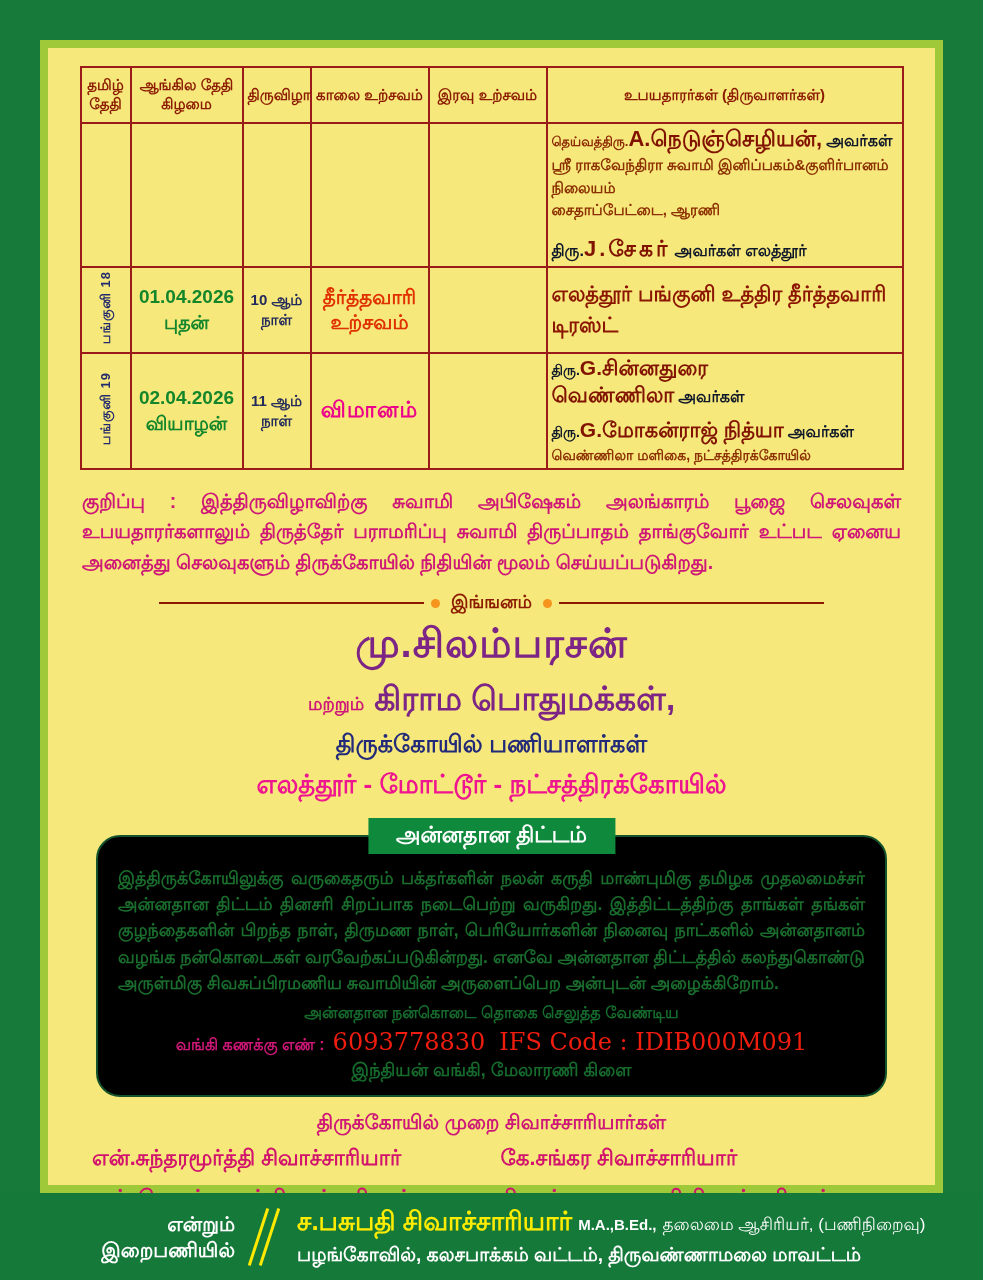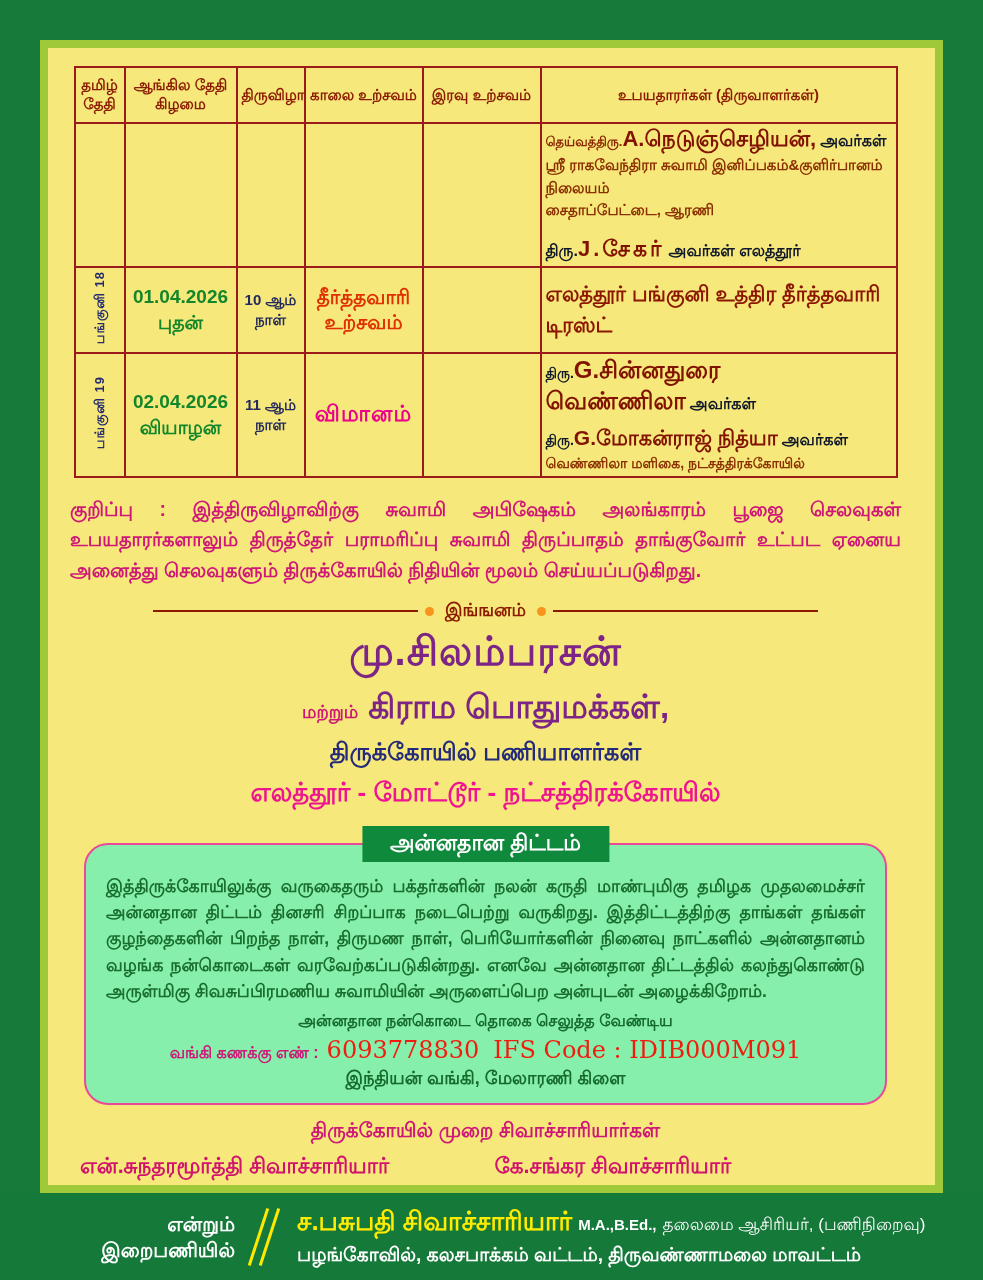--- a/index.html
+++ b/index.html
@@ -1,19 +1,19 @@
 <!DOCTYPE html>
 <html><head>
 <meta charset="utf-8">
 <style>
   html,body{margin:0;padding:0;}
   body{font-family:"Liberation Sans","DejaVu Sans",sans-serif;}
   .page{position:relative;width:983px;height:1280px;background:#177a3a;overflow:hidden;}
   .panel{position:absolute;left:40px;top:40px;width:903px;height:1153px;box-sizing:border-box;
-         background:#f6e87a;border:8px solid #9fc938;padding:14px 26px 0 14px;}
+         background:#f6e87a;border:8px solid #9fc938;padding:14px 26px 0 26px;}
   
   table.festival{border-collapse:collapse;margin:4px auto 0 auto;width:822px;table-layout:fixed;}
   table.festival td,table.festival th{border:2px solid #9b1b1b;padding:2px 4px;vertical-align:middle;box-sizing:border-box;}
   th.hd{color:#8b1a00;font-size:15px;font-weight:bold;text-align:center;line-height:1.25;height:56px;}
   td.c{text-align:center;}
   .v-date{writing-mode:vertical-rl;transform:rotate(180deg);color:#232a6e;font-weight:bold;font-size:13px;letter-spacing:1px;display:inline-block;}
   .g-date{color:#13862b;font-weight:bold;font-size:19px;line-height:1.35;}
   .fest-day{color:#232a5c;font-weight:600;font-size:15px;line-height:1.3;}
   .ev-red{color:#e03000;font-weight:bold;font-size:20px;line-height:1.25;}
   .ev-mag{color:#ec008c;font-weight:bold;font-size:22px;letter-spacing:1px;}
@@ -33,21 +33,21 @@
   .sig-dot{width:9px;height:9px;border-radius:50%;background:#f7941d;margin:0 7px;}
   .sig-word{color:#8b1a00;font-weight:bold;font-size:18px;margin:0 4px;}
   .sig-name{text-align:center;color:#7c2586;font-weight:bold;font-size:40px;margin-top:6px;letter-spacing:1px;}
   .sig-role{text-align:center;color:#1b1b2f;font-weight:600;font-size:20px;margin-top:4px;}
   .sig-public{text-align:center;margin-top:8px;}
   .sig-matrum{color:#ce1778;font-weight:bold;font-size:18px;margin-right:10px;}
   .sig-gramam{color:#7c2586;font-weight:bold;font-size:33px;}
   .sig-staff{text-align:center;color:#232a7a;font-weight:bold;font-size:24px;margin-top:8px;}
   .sig-place{text-align:center;color:#ef1490;font-weight:bold;font-size:26px;margin-top:8px;}
   
-  .anna-box{position:relative;margin:32px 22px 0 22px;background:#86efac;border:2px solid #ec4899;
+  .anna-box{position:relative;margin:32px 22px 0 22px;background:#000000;border:2px solid #14532d;
             border-radius:24px;padding:24px 16px 12px 16px;}
   .anna-title{position:absolute;top:-19px;left:50%;transform:translateX(-50%);background:#0f8a3d;
               color:#ffffff;font-weight:bold;font-size:22px;padding:4px 28px;white-space:nowrap;}
   .anna-para{color:#1a6e2d;font-weight:600;font-size:17.5px;line-height:1.5;text-align:justify;margin:4px 4px 0 4px;}
   .anna-pay{text-align:center;color:#156a2c;font-weight:bold;font-size:16px;margin-top:8px;}
   .anna-bank{text-align:center;margin-top:4px;}
   .bank-label{color:#ce1778;font-weight:bold;font-size:16px;margin-right:8px;}
   .bank-red{color:#f01d0f;font-weight:normal;font-size:24px;font-family:"DejaVu Serif","Liberation Serif",serif;}
   .bank-gap{margin-left:14px;}
   .anna-branch{text-align:center;color:#156a2c;font-weight:600;font-size:18px;margin-top:4px;}
@@ -126,21 +126,21 @@
         <td class="c"><span class="v-date">பங்குனி 19</span></td>
         <td class="c">
           <div class="g-date">02.04.2026</div>
           <div class="g-date">வியாழன்</div>
         </td>
         <td class="c fest-day">11 ஆம் நாள்</td>
         <td class="c ev-mag">விமானம்</td>
         <td></td>
         <td class="donor">
           <div>
-            <span class="d-md" style="margin-left:0;font-size:14px">திரு.</span><span class="d-big" style="font-size:24px">G.சின்னதுரை வெண்ணிலா</span><span class="d-md">அவர்கள்</span>
+            <span class="d-md" style="margin-left:0;font-size:14px">திரு.</span><span class="d-big" style="font-size:21px">G.சின்னதுரை வெண்ணிலா</span><span class="d-md">அவர்கள்</span>
           </div>
           <div style="margin-top:8px">
             <span class="d-md" style="margin-left:0;font-size:14px">திரு.</span><span class="d-big" style="font-size:21px">G.மோகன்ராஜ் நித்யா</span><span class="d-md">அவர்கள்</span>
           </div>
           <div class="d-reg" style="font-size:14px">வெண்ணிலா மளிகை, நட்சத்திரக்கோயில்</div>
         </td>
       </tr>
     </tbody>
       </table>
 

